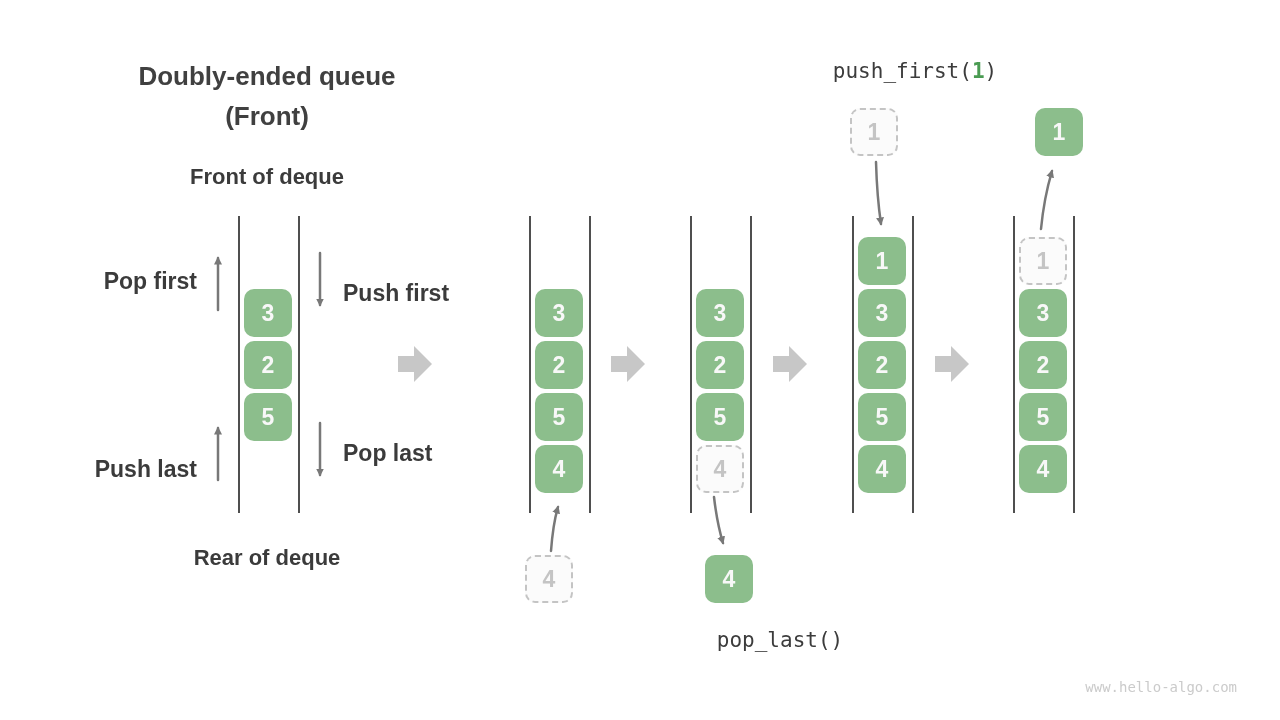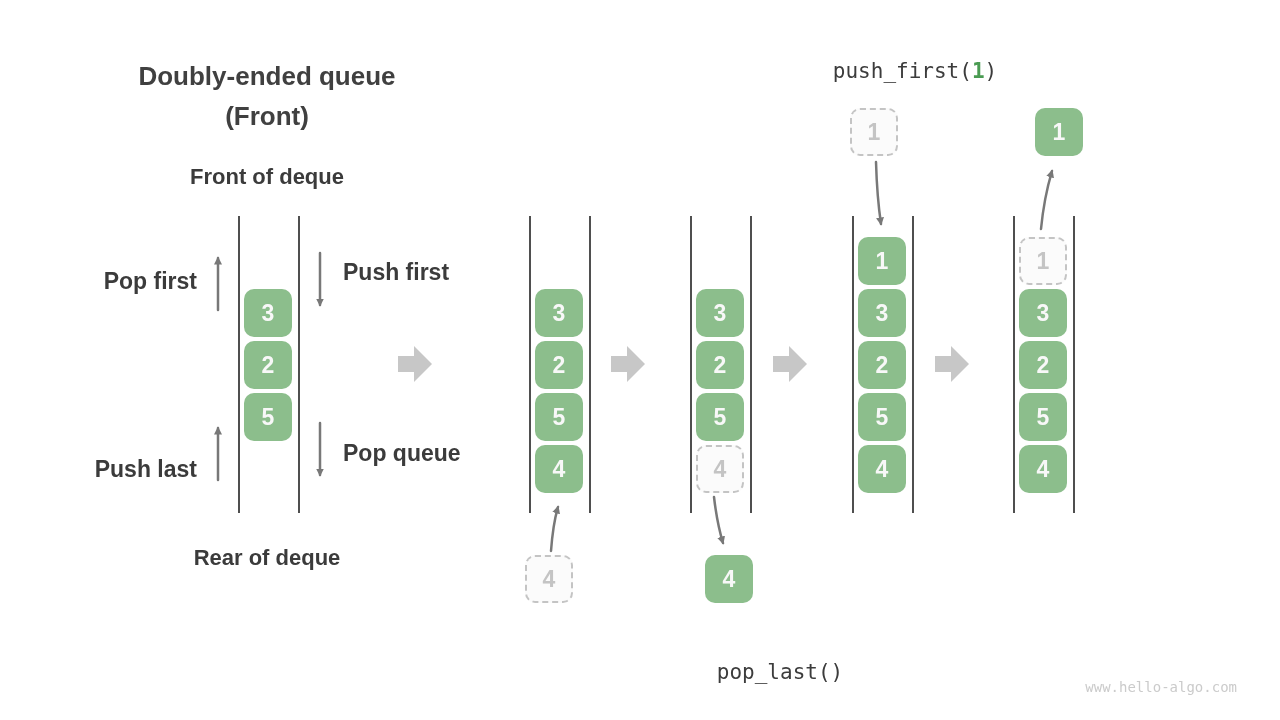--- a/index.html
+++ b/index.html
@@ -69,26 +69,26 @@
 
   <div class="title">
     <div>Doubly-ended queue</div>
     <div>(Front)</div>
   </div>
 
   <div class="heading" style="left:267px;top:164px">Front of deque</div>
   <div class="heading" style="left:267px;top:545px">Rear of deque</div>
 
   <div class="side-label ralign" style="left:60px;top:268px">Pop first</div>
-  <div class="side-label" style="left:343px;top:259px">Push first</div>
+  <div class="side-label" style="left:343px;top:280px">Push first</div>
   <div class="side-label ralign" style="left:60px;top:456px">Push last</div>
-  <div class="side-label" style="left:343px;top:440px">Pop queue</div>
+  <div class="side-label" style="left:343px;top:440px">Pop last</div>
 
   <div class="code" style="left:915px;top:59px"><span>push_first(</span><span class="arg">1</span><span>)</span></div>
-  <div class="code" style="left:780px;top:660px">pop_last()</div>
+  <div class="code" style="left:780px;top:628px">pop_last()</div>
 
   <div class="vline" style="left:238px"></div>
   <div class="vline" style="left:298px"></div>
   <div class="vline" style="left:529px"></div>
   <div class="vline" style="left:589px"></div>
   <div class="vline" style="left:690px"></div>
   <div class="vline" style="left:750px"></div>
   <div class="vline" style="left:852px"></div>
   <div class="vline" style="left:912px"></div>
   <div class="vline" style="left:1013px"></div>

